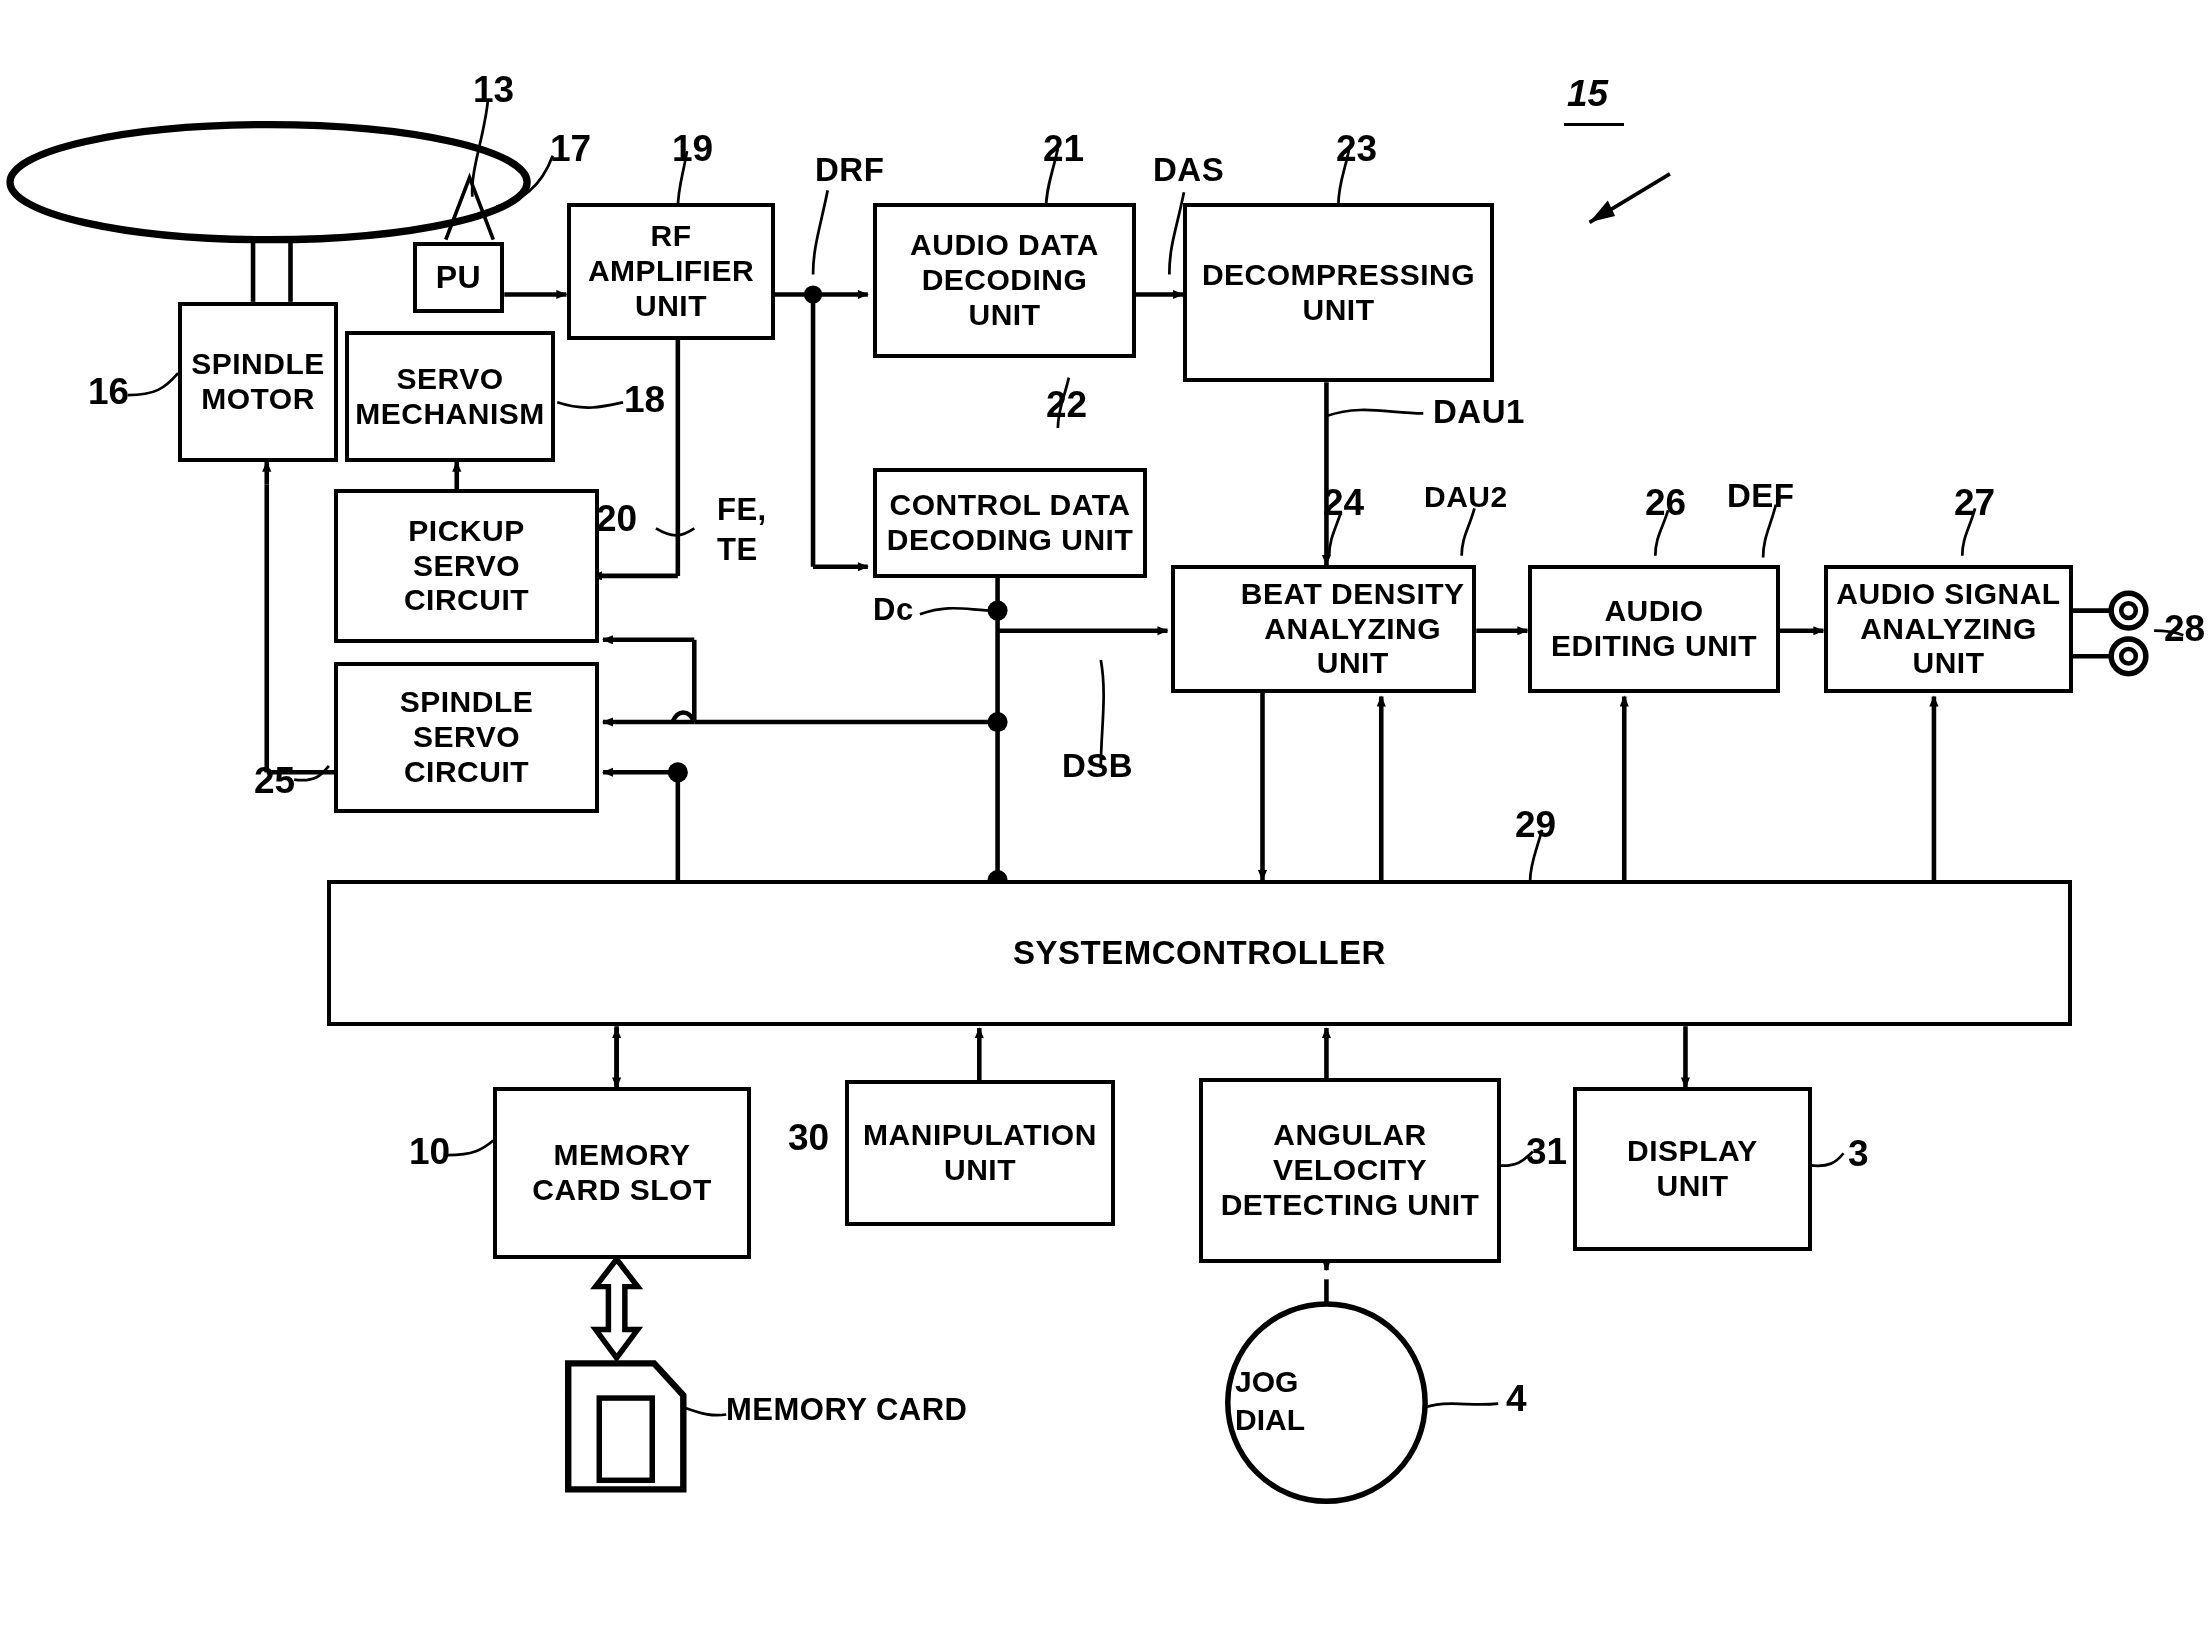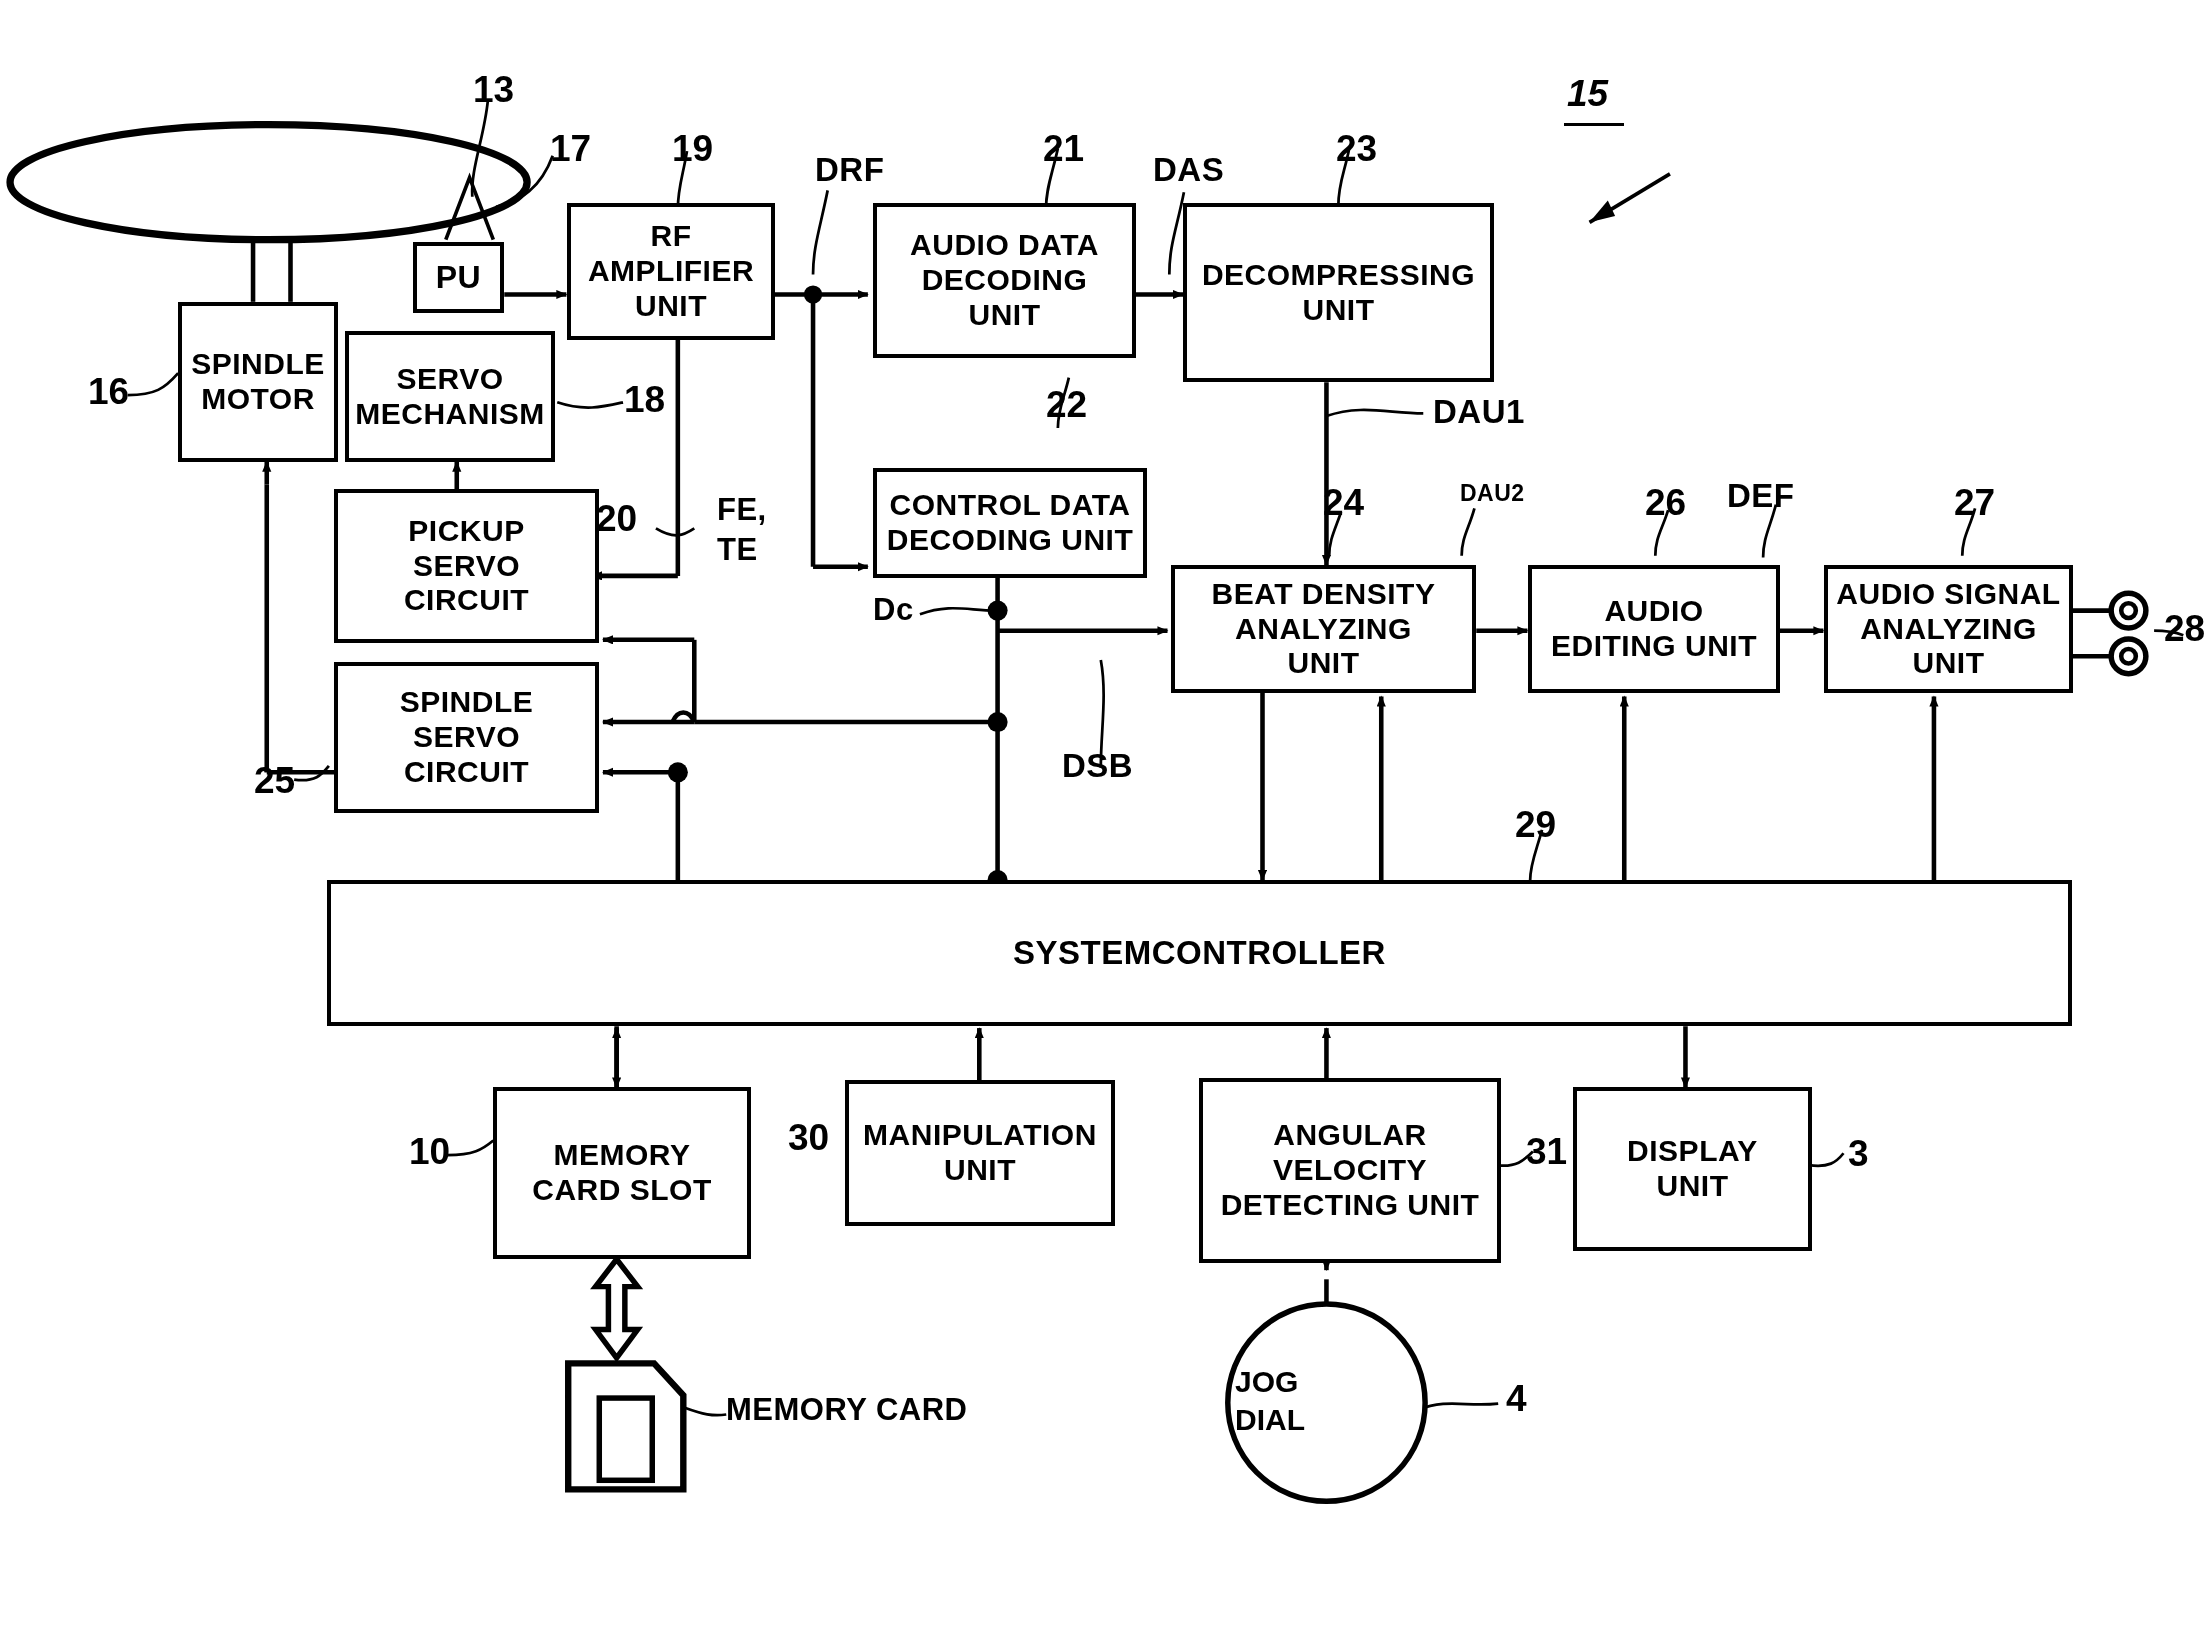--- a/index.html
+++ b/index.html
@@ -282,21 +282,21 @@
   </div>
 
   <div class="box" style="left:334px;top:662px;width:265px;height:151px;font-size:30px;">
     <span>
       <span>SPINDLE</span>
       <span>SERVO</span>
       <span>CIRCUIT</span>
     </span>
   </div>
 
-  <div class="box" style="left:1171px;top:565px;width:305px;height:128px;font-size:30px;">
+  <div class="box" style="left:1171px;top:565px;width:305px;height:128px;font-size:30px;justify-content:flex-end;">
     <span>
       <span>BEAT DENSITY</span>
       <span>ANALYZING</span>
       <span>UNIT</span>
     </span>
   </div>
 
   <div class="box" style="left:1528px;top:565px;width:252px;height:128px;font-size:30px;">
     <span>
       <span>AUDIO</span>
@@ -346,21 +346,21 @@
   </div>
 
   <div style="position:absolute;left:1235px;top:1363px;width:183px;font-size:30px;font-weight:700;line-height:1.25;z-index:5;">
     <span style="display:block;">JOG</span>
     <span style="display:block;">DIAL</span>
   </div>
 
   <div class="lbl" style="left:815px;top:151px;font-size:33px;">DRF</div>
   <div class="lbl" style="left:1153px;top:151px;font-size:33px;">DAS</div>
   <div class="lbl" style="left:1433px;top:393px;font-size:33px;">DAU1</div>
-  <div class="lbl" style="left:1424px;top:480px;font-size:23px;margin-left:36px;">DAU2</div>
+  <div class="lbl" style="left:1424px;top:480px;font-size:30px;">DAU2</div>
   <div class="lbl" style="left:1727px;top:477px;font-size:33px;">DEF</div>
   <div class="lbl" style="left:873px;top:592px;font-size:31px;">Dc</div>
   <div class="lbl" style="left:1062px;top:747px;font-size:33px;">DSB</div>
   <div class="lbl" style="left:717px;top:490px;font-size:31px;line-height:1.3;">
     <span style="display:block;">FE,</span>
     <span style="display:block;">TE</span>
   </div>
   <div class="lbl" style="left:726px;top:1392px;font-size:31px;">MEMORY CARD</div>
 
   <div class="ref" style="left:473px;top:69px;font-size:37px;">13</div>

